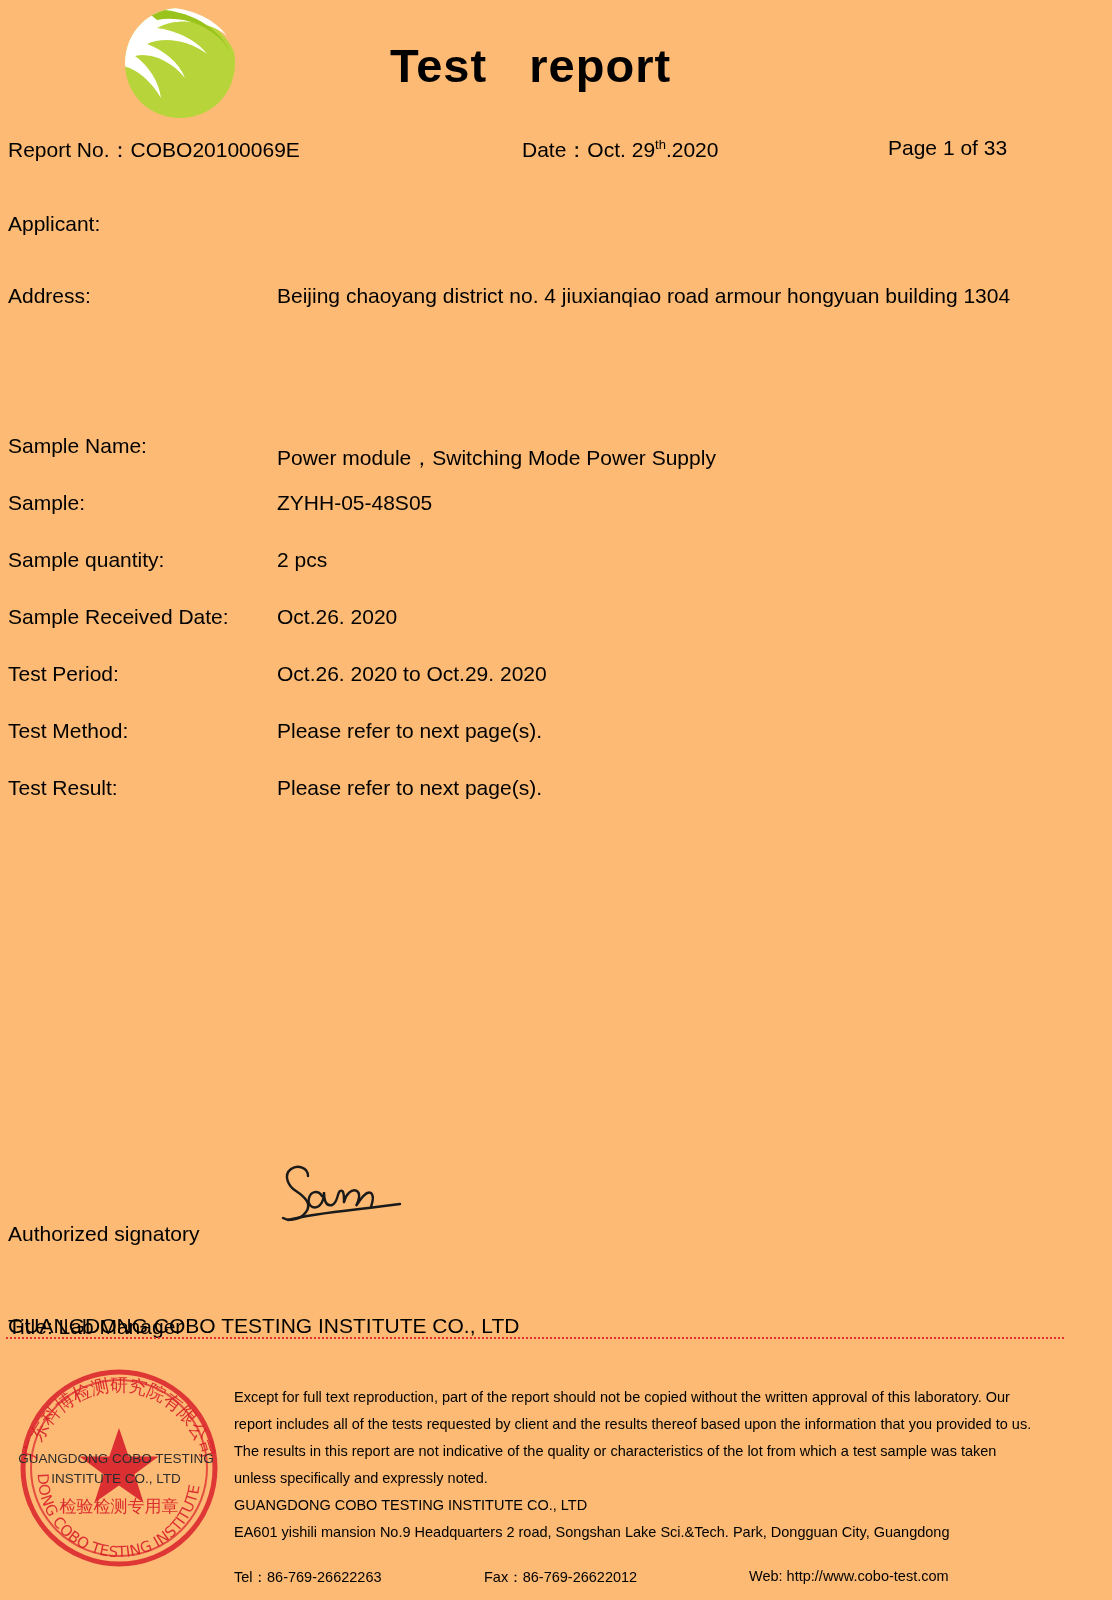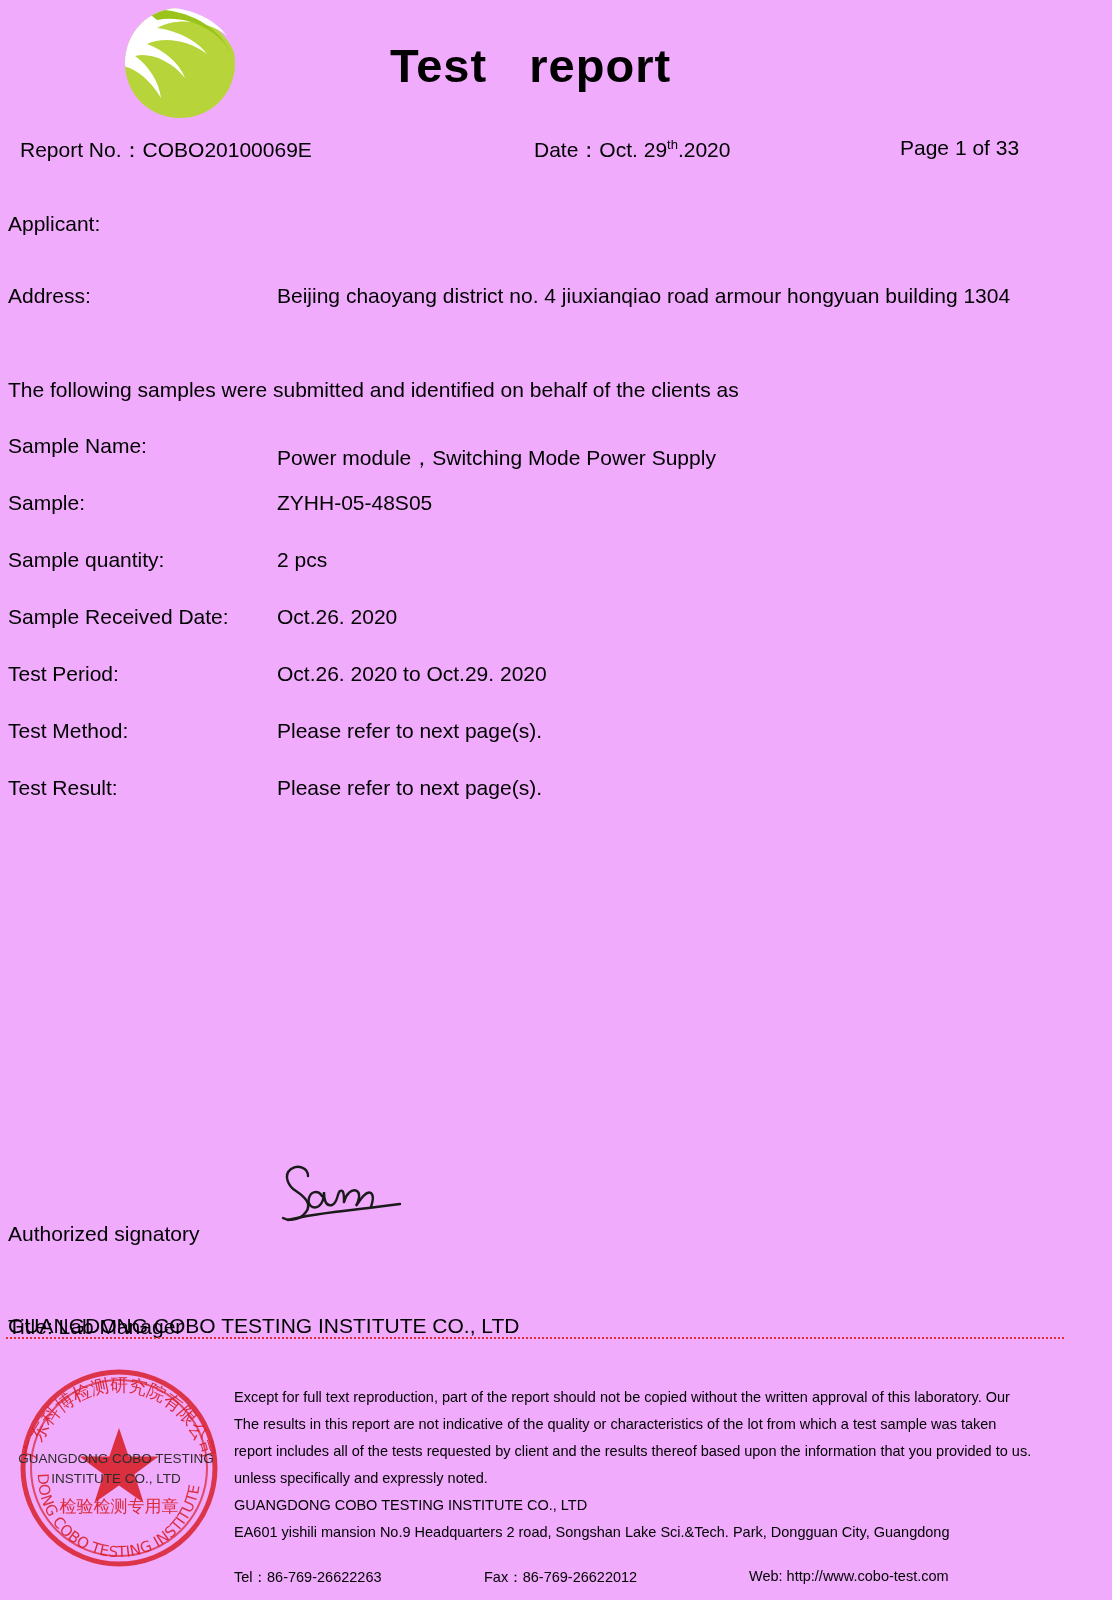--- a/index.html
+++ b/index.html
@@ -8,21 +8,21 @@
     background: #ffffff;
   }
   body {
     font-family: "Liberation Sans", sans-serif;
     color: #000000;
   }
   .page {
     position: relative;
     width: 1112px;
     height: 1600px;
-    background: #f0abfc;
+    background: #fdba74;
     overflow: hidden;
     box-sizing: border-box;
   }
 
   
   .header {
     position: relative;
     height: 128px;
   }
   .logo {
@@ -43,21 +43,20 @@
   }
 
   
   .report-line {
     position: absolute;
     top: 136px;
     left: 0;
     width: 980px;
     height: 34px;
     font-size: 21px;
-    margin-left: 12px;
   }
   .report-no { position: absolute; left: 8px; top: 0; white-space: pre; }
   .report-date { position: absolute; left: 522px; top: 0; white-space: pre; }
   .report-page { position: absolute; left: 888px; top: 0; white-space: pre; }
   sup { font-size: 13px; vertical-align: super; }
 
   
   .field {
     position: absolute;
     font-size: 21px;
@@ -168,21 +167,20 @@
     <div class="report-no"><span>Report No.：</span><span>COBO20100069E</span></div>
     <div class="report-date"><span>Date：</span><span>Oct. 29</span><sup>th</sup><span>.2020</span></div>
     <div class="report-page">Page 1 of 33</div>
   </div>
 
   <div class="field label" style="top:212px">Applicant:</div>
 
   <div class="field label" style="top:284px">Address:</div>
   <div class="field value" style="top:284px">Beijing chaoyang district no. 4 jiuxianqiao road armour hongyuan building 1304</div>
 
-  <div class="para" style="top:378px">The following samples were submitted and identified on behalf of the clients as</div>
 
   <div class="field label" style="top:434px">Sample Name:</div>
   <div class="field value" style="top:444px">Power module，Switching Mode Power Supply</div>
 
   <div class="field label" style="top:491px">Sample:</div>
   <div class="field value" style="top:491px">ZYHH-05-48S05</div>
 
   <div class="field label" style="top:548px">Sample quantity:</div>
   <div class="field value" style="top:548px">2 pcs</div>
 
@@ -215,22 +213,22 @@
   </div>
 
   <div class="sig-block" style="top:1248px">
     <div>GUANGDONG COBO TESTING INSTITUTE CO., LTD</div>
   </div>
 
   <div class="footer-rule"></div>
 
   <div class="footer-text">
     <p>Except for full text reproduction, part of the report should not be copied without the written approval of this laboratory. Our</p>
+    <p>report includes all of the tests requested by client and the results thereof based upon the information that you provided to us.</p>
     <p>The results in this report are not indicative of the quality or characteristics of the lot from which a test sample was taken</p>
-    <p>report includes all of the tests requested by client and the results thereof based upon the information that you provided to us.</p>
     <p>unless specifically and expressly noted.</p>
     <p>GUANGDONG COBO TESTING INSTITUTE CO., LTD</p>
     <p>EA601 yishili mansion No.9 Headquarters 2 road, Songshan Lake Sci.&amp;Tech. Park, Dongguan City, Guangdong</p>
   </div>
 
   <div class="footer-contact">
     <span class="tel">Tel：86-769-26622263</span>
     <span class="fax">Fax：86-769-26622012</span>
     <span class="web">Web: http://www.cobo-test.com</span>
   </div>

